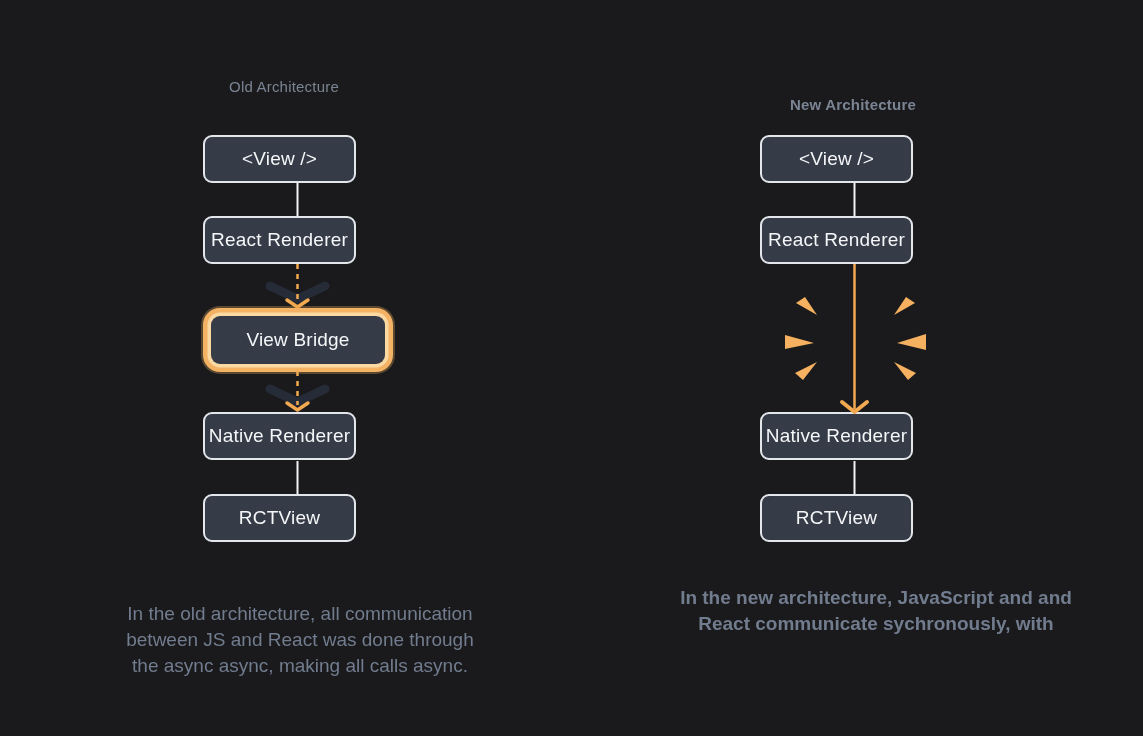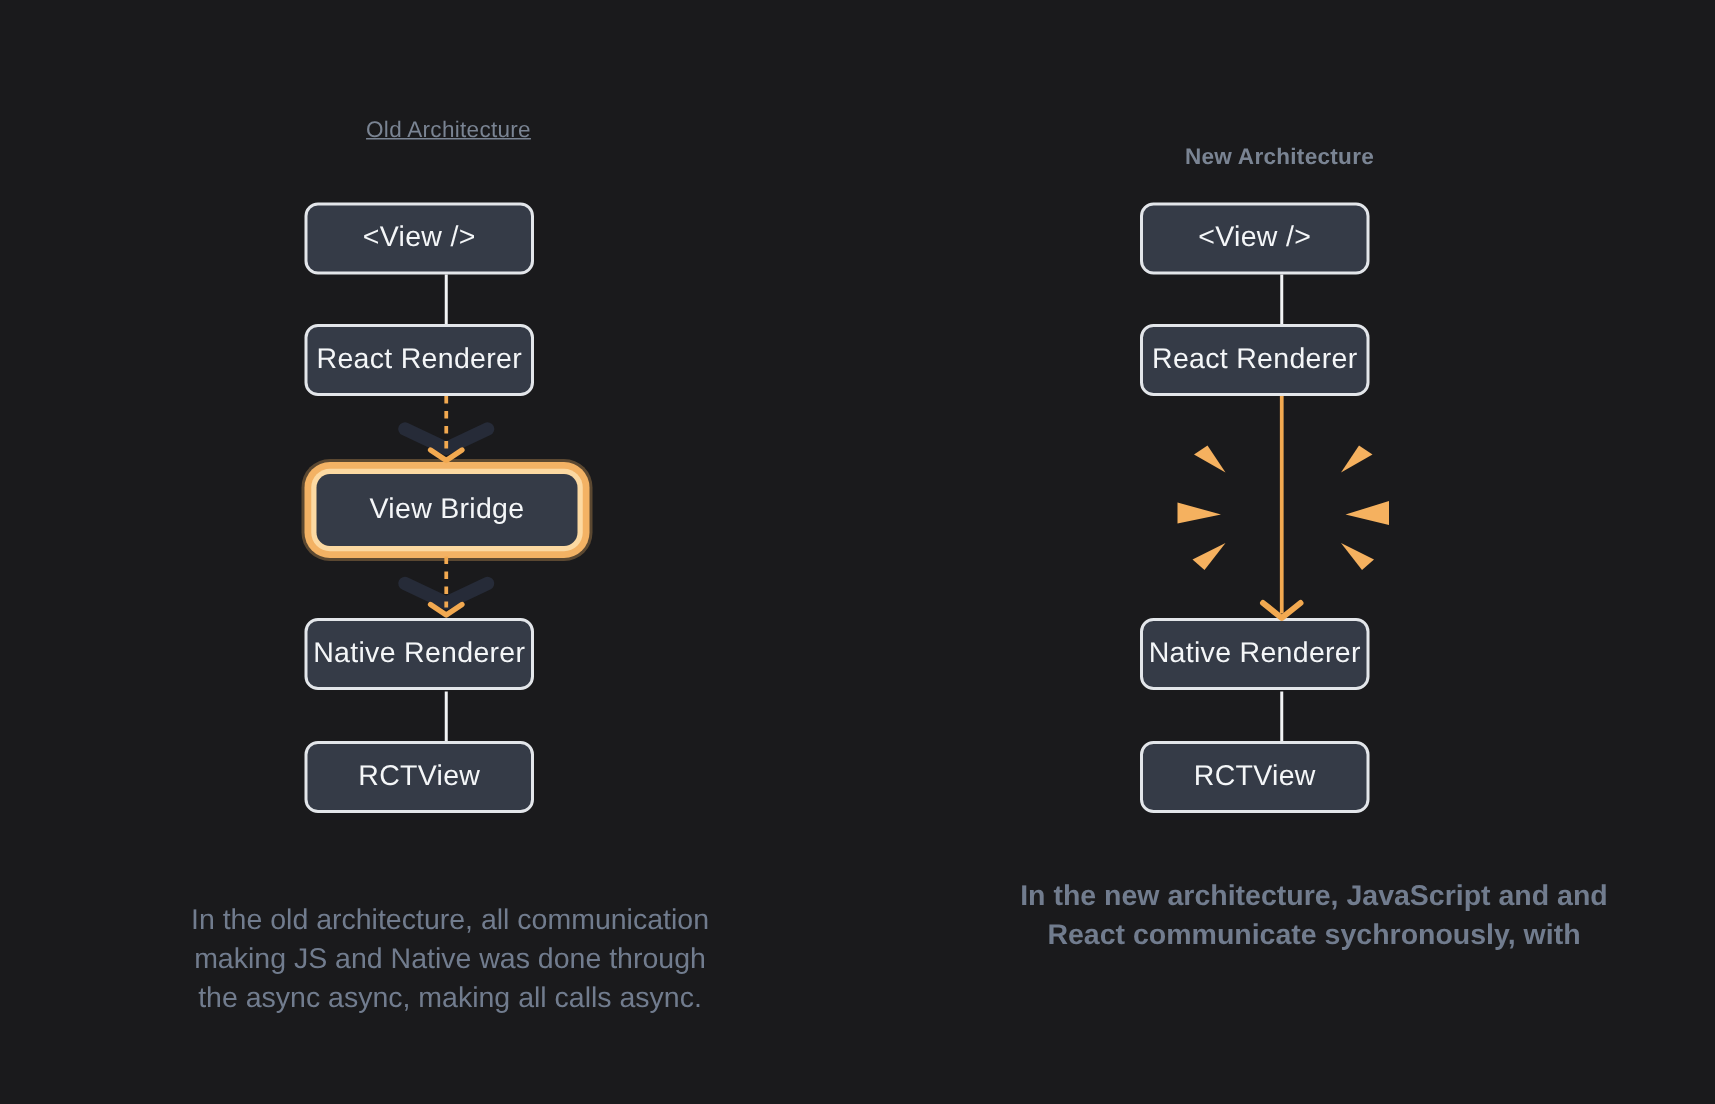--- a/index.html
+++ b/index.html
@@ -72,31 +72,31 @@
     </g>
     <g>
       <polygon class="spark" points="915,303 906,297 894,315"></polygon>
       <polygon class="spark" points="926,334 926,350 897,343"></polygon>
       <polygon class="spark" points="916,373 908,380 894,362"></polygon>
     </g>
   </svg>
 
   
   <section>
-    <div class="col-title" style="left:179px; top:78px;text-decoration:underline;">Old Architecture</div>
+    <div class="col-title" style="left:164px; top:78px;">Old Architecture</div>
 
     <div class="node" style="left:203px; top:135px;">&lt;View /&gt;</div>
     <div class="node" style="left:203px; top:216px;">React Renderer</div>
     <div class="node async">View Bridge</div>
     <div class="node" style="left:203px; top:412px;">Native Renderer</div>
     <div class="node" style="left:203px; top:494px;">RCTView</div>
 
     <div class="caption" style="left:60px;margin-top:16px;">
       <div>In the old architecture, all communication</div>
-      <div>making JS and Native was done through</div>
+      <div>between JS and React was done through</div>
       <div>the async async, making all calls async.</div>
     </div>
   </section>
 
   
   <section>
     <div class="col-title" style="left:733px; top:96px;font-weight:bold;">New Architecture</div>
 
     <div class="node" style="left:760px; top:135px;">&lt;View /&gt;</div>
     <div class="node" style="left:760px; top:216px;">React Renderer</div>

